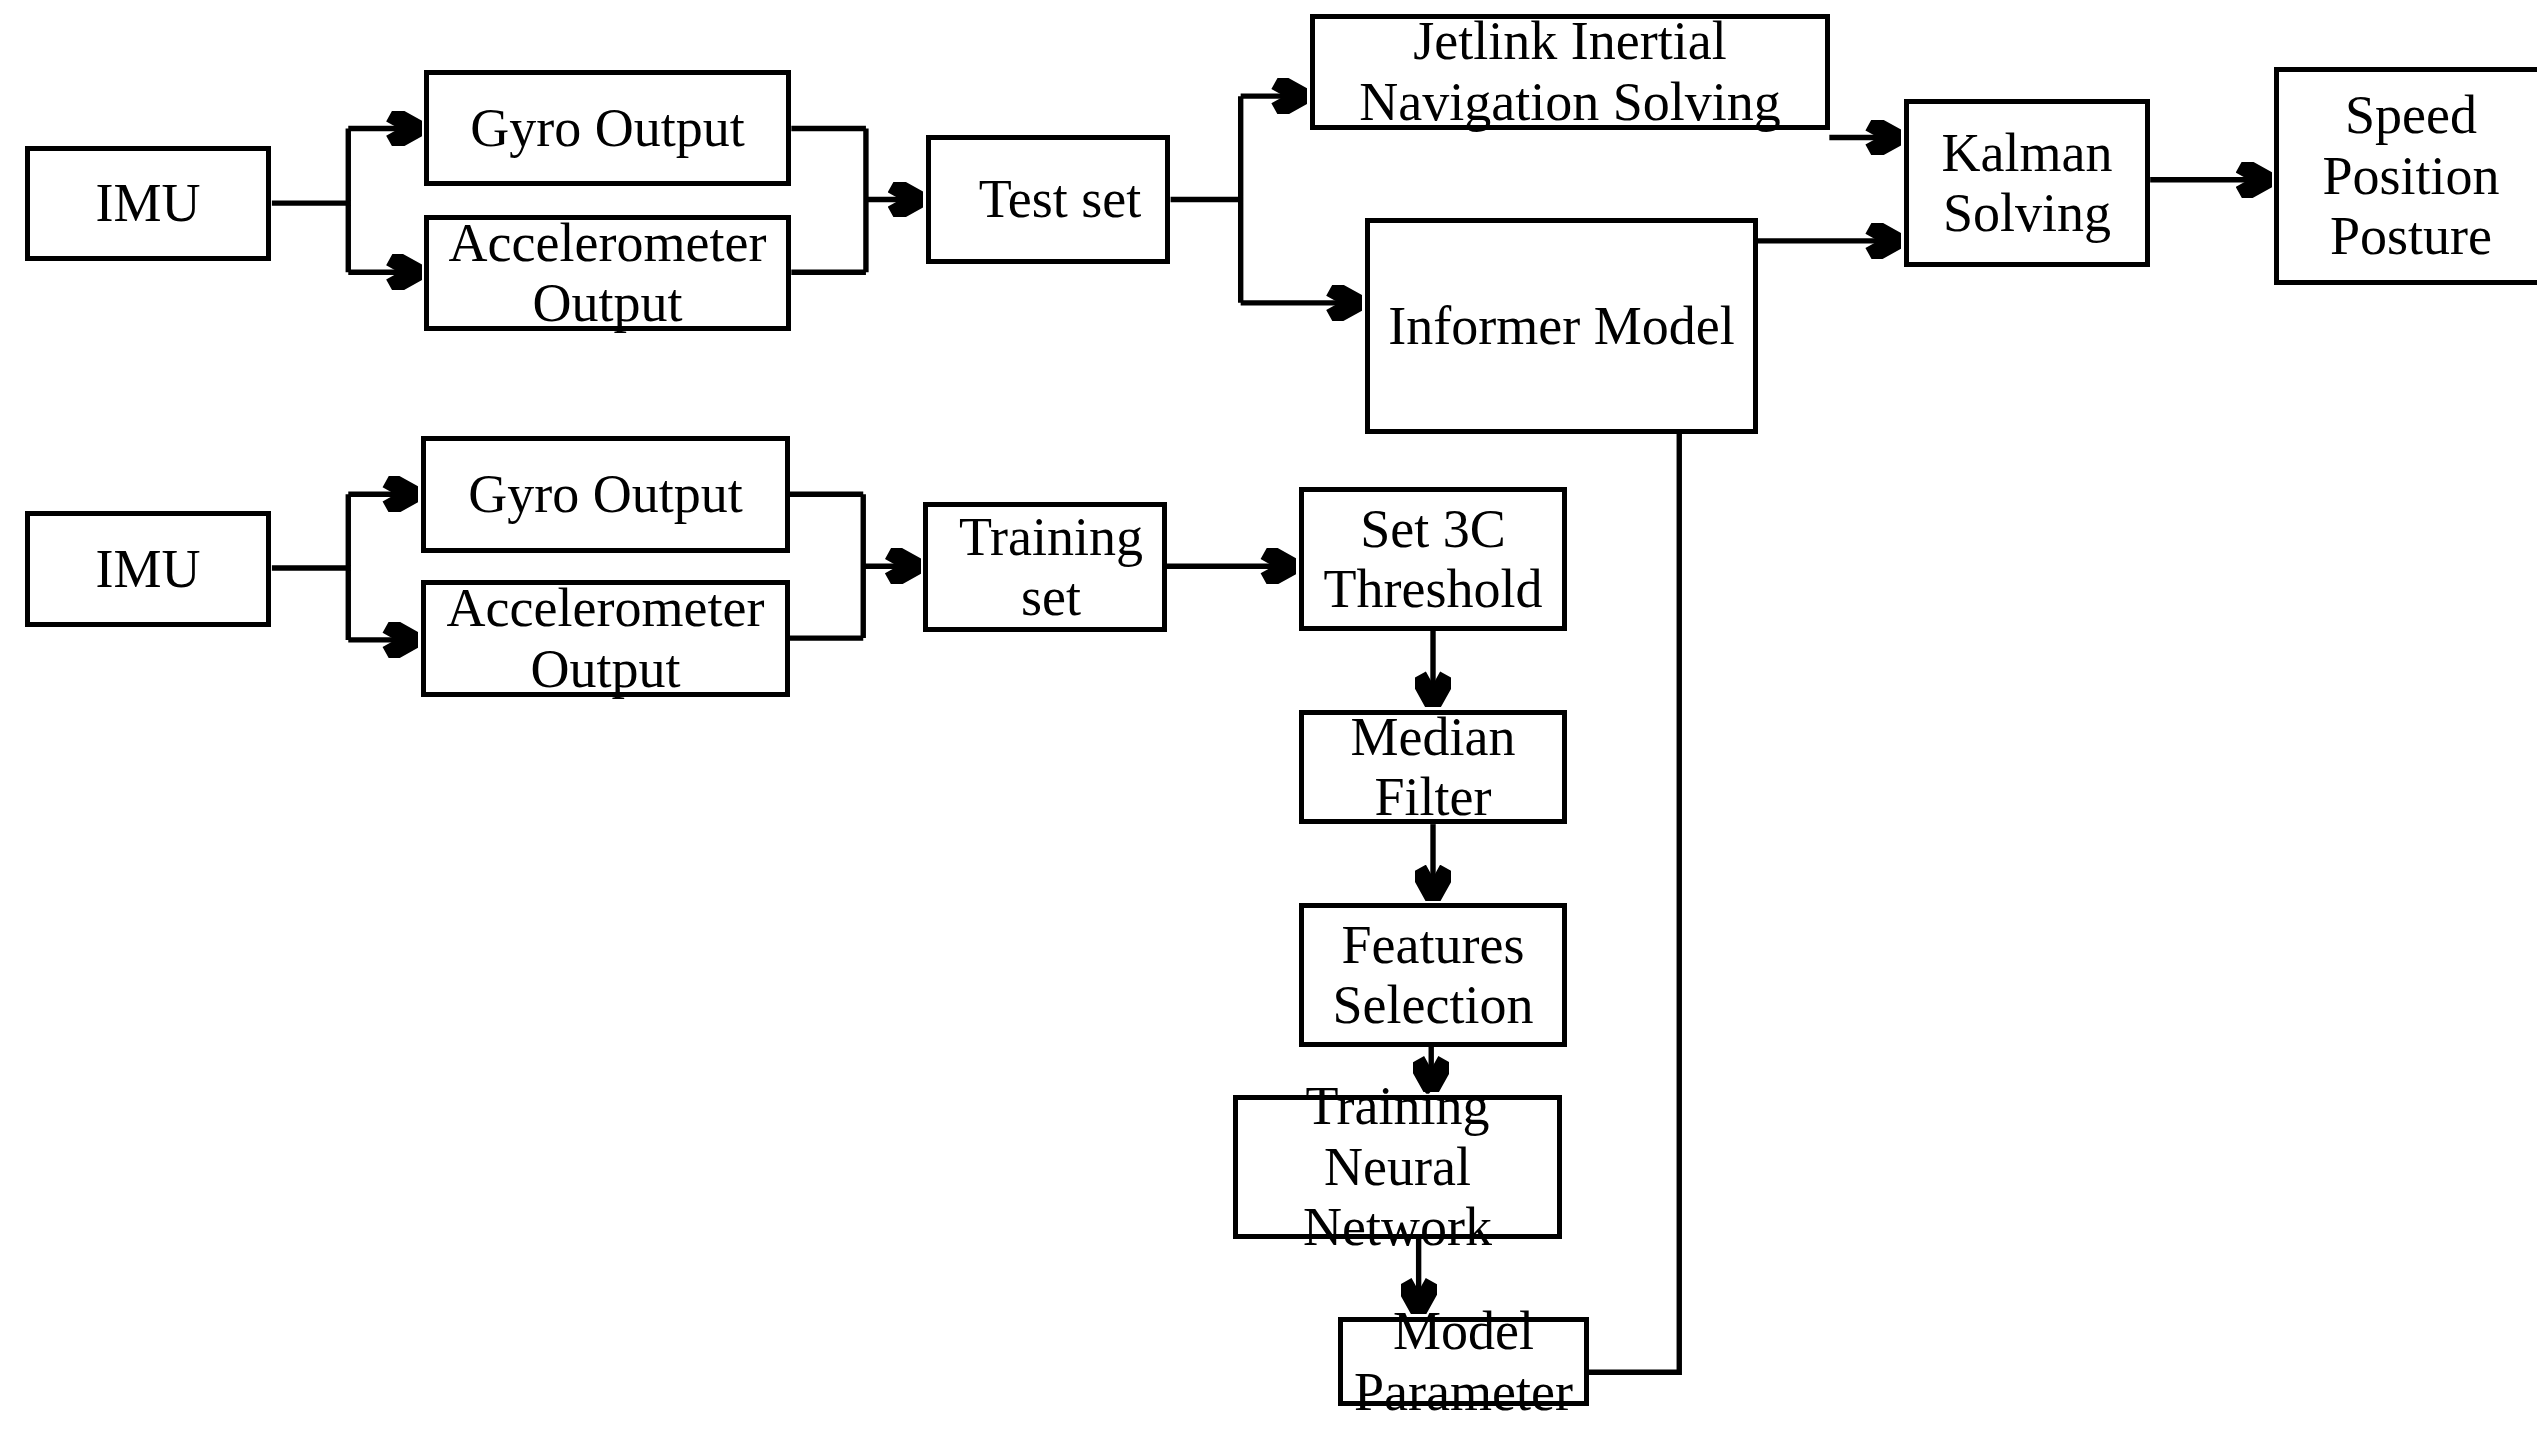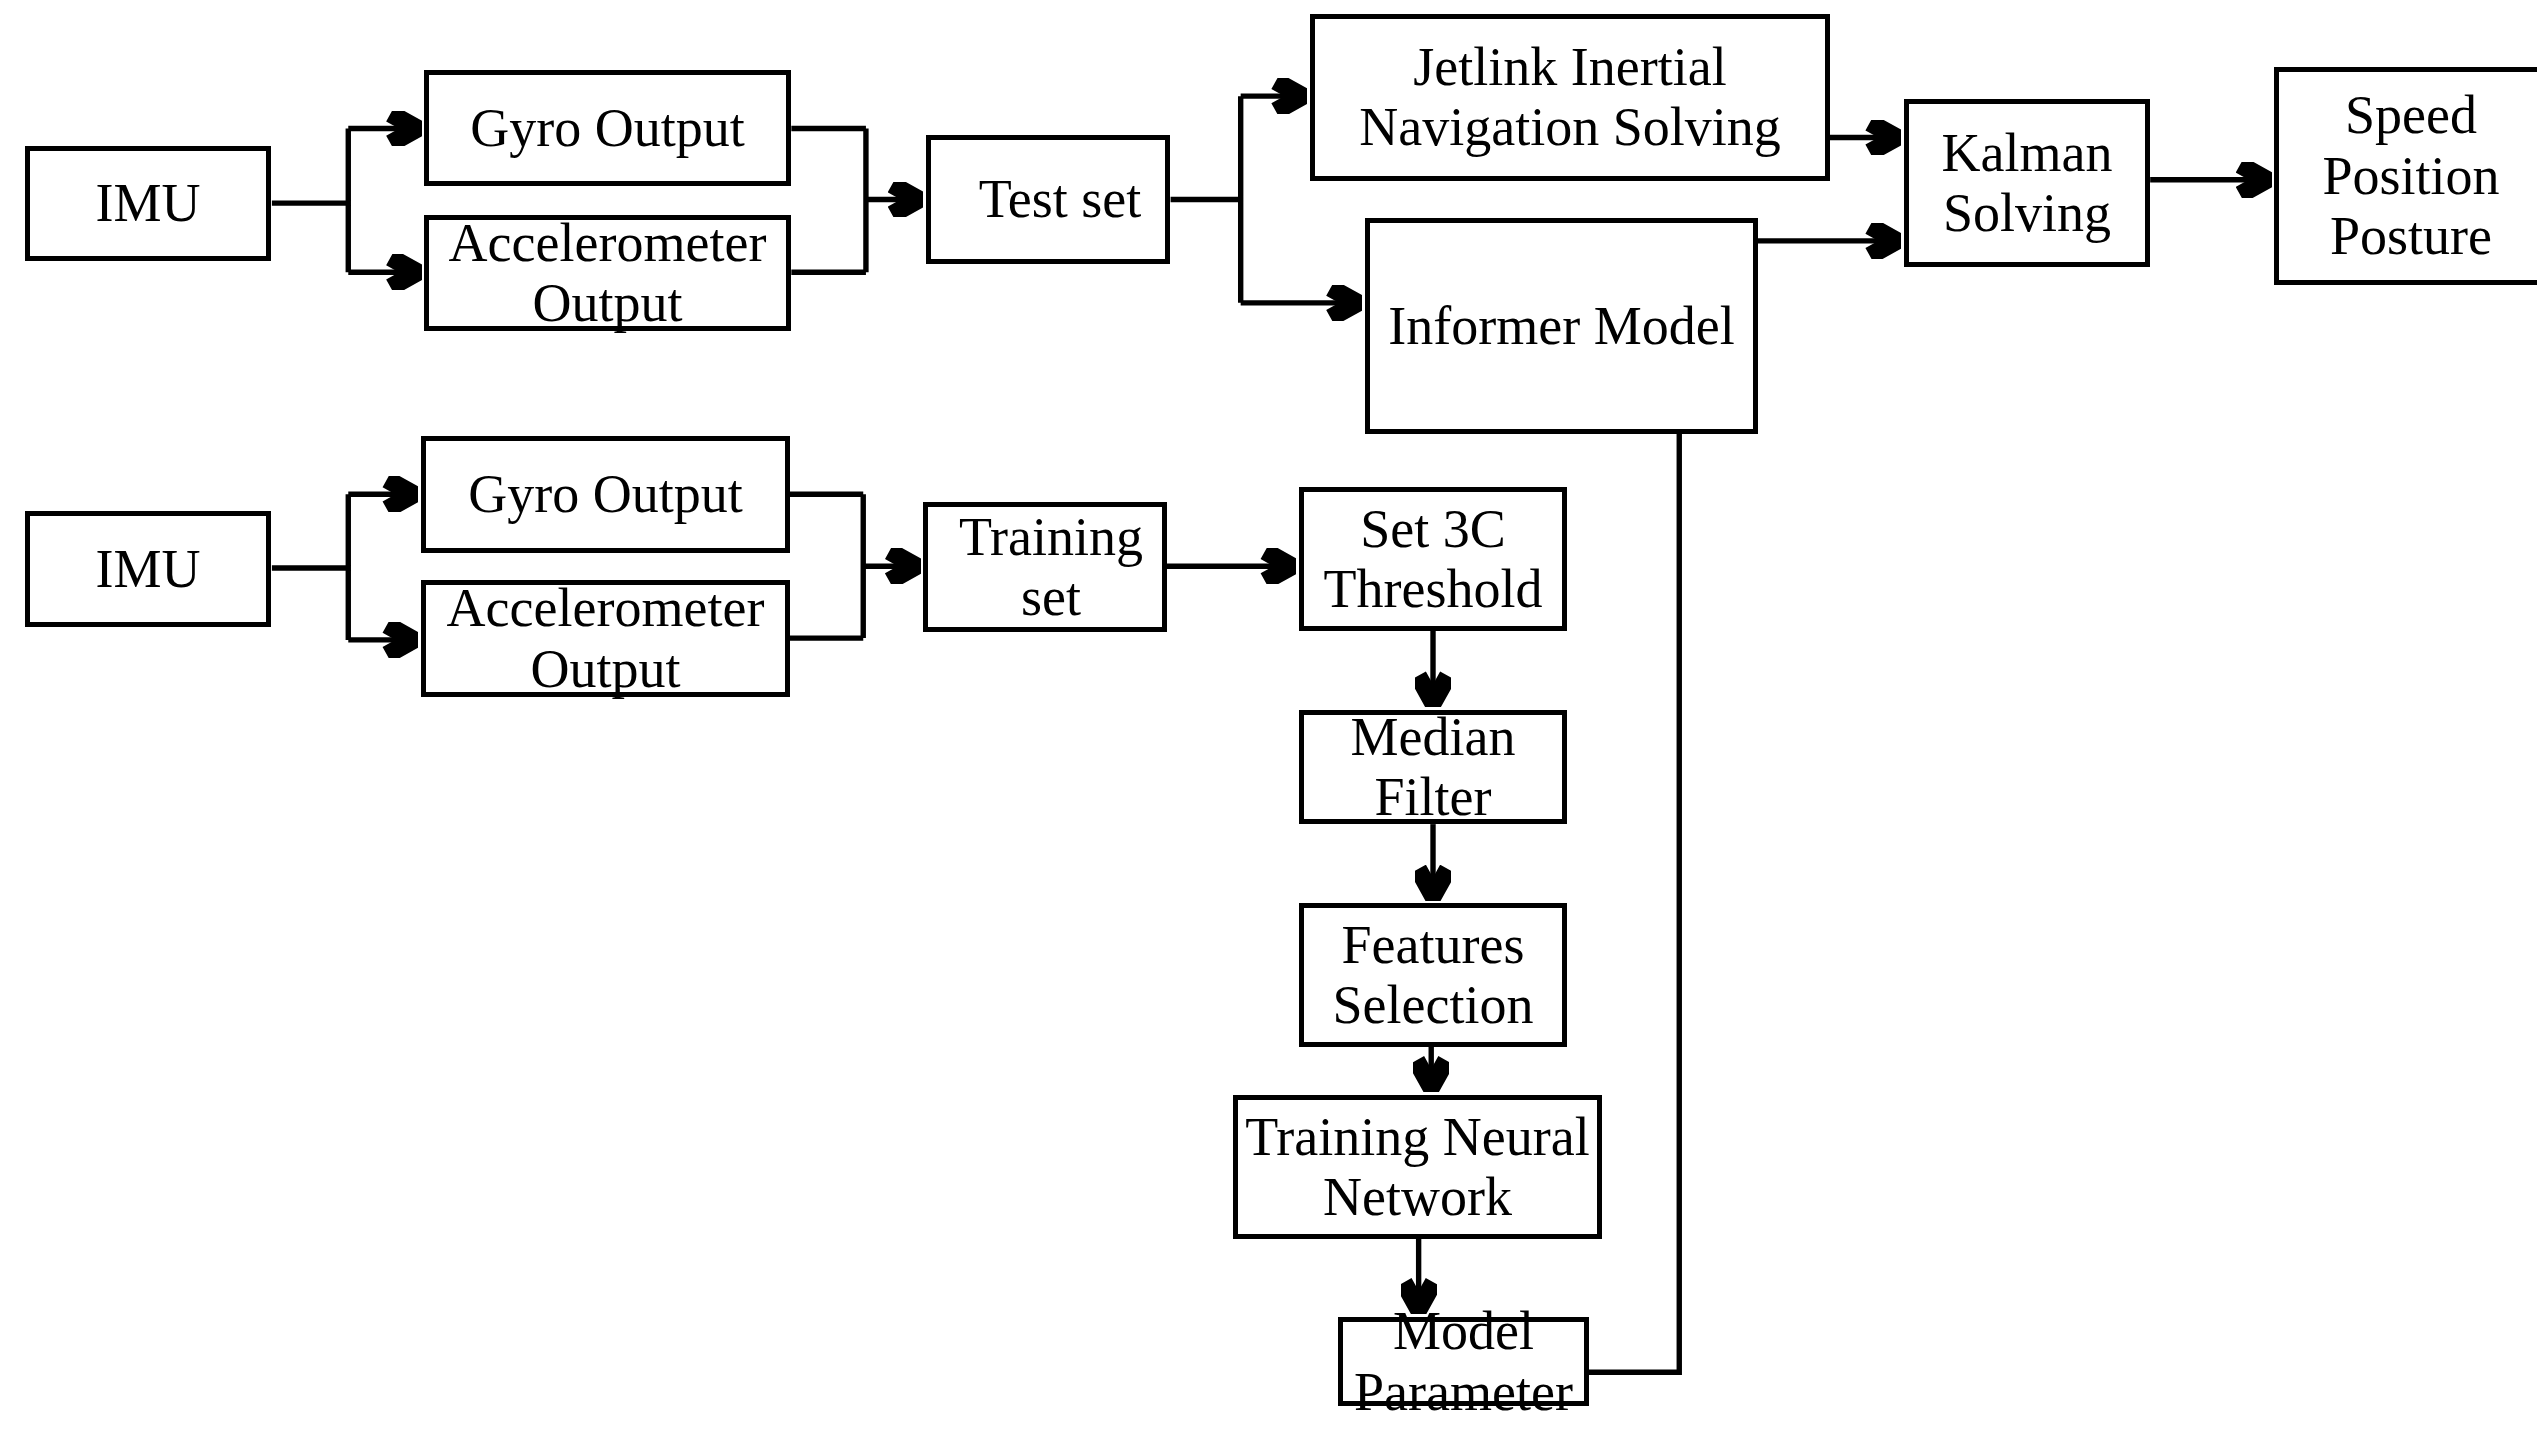--- a/index.html
+++ b/index.html
@@ -27,32 +27,32 @@
     text-align: center;
     font-size: 54px;
     line-height: 1.12;
     white-space: pre-line;
   }
   
   .n-imu-top        { left: 25px;   top: 146px;  width: 246px; height: 115px; }
   .n-gyro-top       { left: 424px;  top: 70px;   width: 367px; height: 116px; }
   .n-accel-top      { left: 424px;  top: 215px;  width: 367px; height: 116px; }
   .n-test-set       { left: 926px; top: 135px;  width: 244px; height: 129px; padding-left: 24px; }
-  .n-jetlink        { left: 1310px; top: 13.5px;   width: 520px; height: 167px; }
+  .n-jetlink        { left: 1310px; top: 13.5px;   width: 520px; height: 116px; }
   .n-informer       { left: 1365px; top: 218px;  width: 393px; height: 216px; }
   .n-kalman         { left: 1904px; top: 99px;  width: 246px; height: 168px; }
   .n-speed          { left: 2274px; top: 67px;   width: 274px; height: 218px; }
   .n-imu-bottom     { left: 25px;   top: 511px;  width: 246px; height: 116px; }
   .n-gyro-bottom    { left: 421px;  top: 436px;  width: 369px; height: 117px; }
   .n-accel-bottom   { left: 421px;  top: 580px;  width: 369px; height: 117px; }
   .n-training-set   { left: 923px; top: 502px;  width: 244px; height: 130px; padding-left: 12px; }
   .n-set3c          { left: 1299px; top: 487px;  width: 268px; height: 144px; }
   .n-median         { left: 1299px; top: 710px;  width: 268px; height: 114px; }
   .n-features       { left: 1299px; top: 903px; width: 268px; height: 144px; }
-  .n-tnn            { left: 1233px; top: 1095px; width: 369px; height: 144px; }
+  .n-tnn            { left: 1233px; top: 1095px; width: 329px; height: 144px; }
   .n-model-param    { left: 1338px; top: 1317px; width: 251px; height: 89px; }
   .wires path { stroke: #000000; stroke-width: 6; fill: none; }
 </style>
 </head>
 <body>
 
 <div class="canvas">
 
   <svg class="wires" viewBox="0 0 2823 1619" xmlns="http://www.w3.org/2000/svg">
     <defs>

